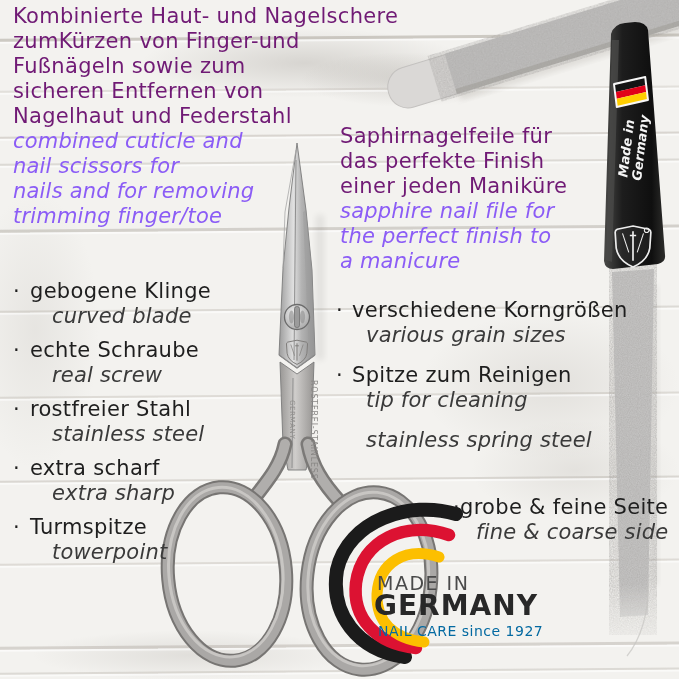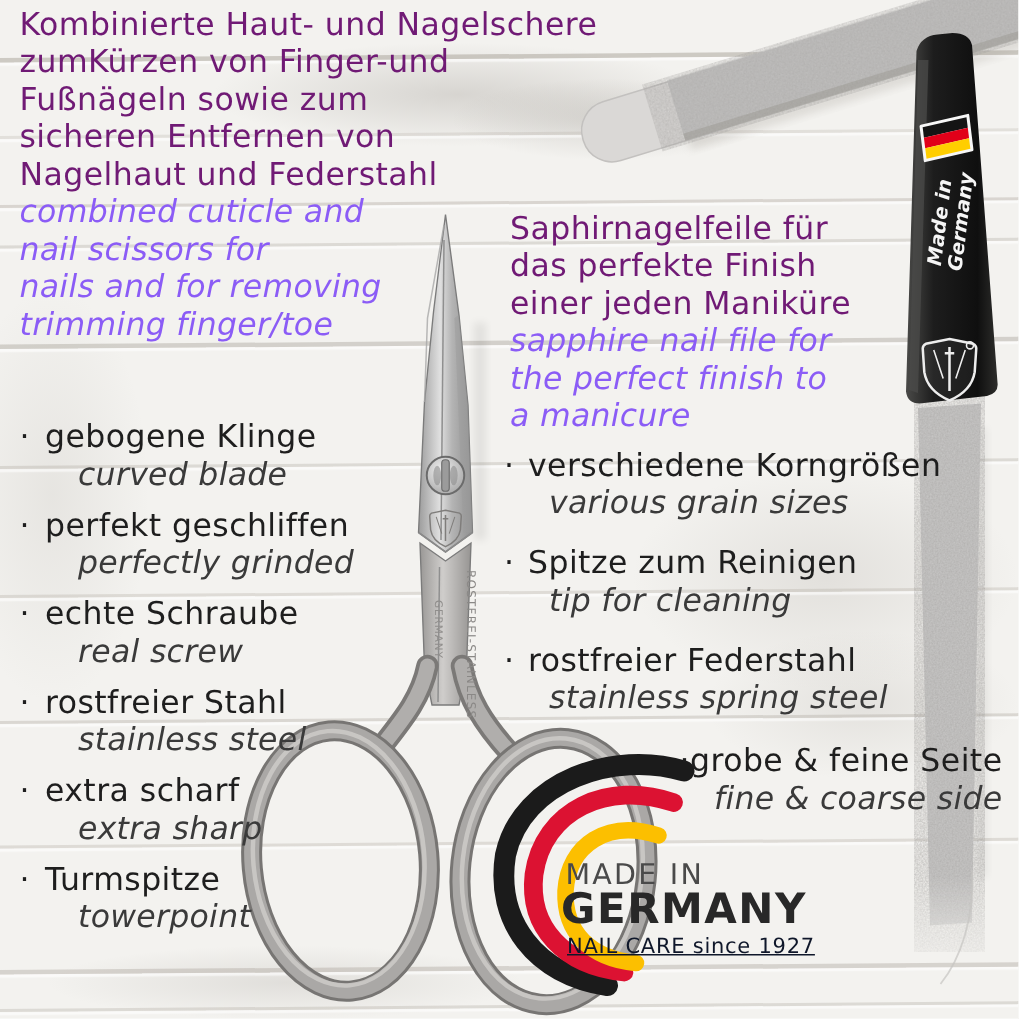--- a/index.html
+++ b/index.html
@@ -17,21 +17,21 @@
   .feature{margin-bottom:9px;}
   .feature .row1{font-size:21px;line-height:25px;color:#1e1e1e;letter-spacing:0.3px;white-space:nowrap;}
   .feature .row2{font-size:21px;line-height:25px;color:#3a3a3a;font-style:italic;letter-spacing:0.2px;
                  margin-left:39px;white-space:nowrap;}
   .rlist .feature{margin-bottom:15px;}
   .rlist .feature .row2{margin-left:30px;}
   .bullet{display:inline-block;width:17px;color:#1e1e1e;}
   .rlist .bullet,#file-feature-offset .bullet{width:16px;}
   #logo-madein{position:absolute;left:377px;top:572px;font-size:19px;letter-spacing:1.5px;color:#4a4a4a;}
   #logo-germany{position:absolute;left:374px;top:589px;font-size:28px;font-weight:bold;letter-spacing:1px;color:#282828;}
-  #logo-tagline{position:absolute;left:378px;top:623px;font-size:14px;letter-spacing:0.5px;color:#0f172a;text-decoration:underline;}
+  #logo-tagline{position:absolute;left:378px;top:623px;font-size:14px;letter-spacing:0.5px;color:#0369a1;}
   svg{position:absolute;left:0;top:0;}
 </style>
 </head>
 <body>
 
 <div id="stage">
 
   <div class="smudge" style="left:140px;top:28px;width:330px;height:70px;background:radial-gradient(ellipse at center, rgba(150,145,138,0.30), rgba(150,145,138,0) 70%);"></div>
   <div class="smudge" style="left:300px;top:52px;width:210px;height:55px;background:radial-gradient(ellipse at center, rgba(140,135,128,0.25), rgba(140,135,128,0) 70%);"></div>
   <div class="smudge" style="left:420px;top:310px;width:260px;height:150px;background:radial-gradient(ellipse at center, rgba(160,154,146,0.20), rgba(160,154,146,0) 70%);"></div>
@@ -187,39 +187,35 @@
     <div class="de-line">zumKürzen von Finger-und</div>
     <div class="de-line">Fußnägeln sowie zum</div>
     <div class="de-line">sicheren Entfernen von</div>
     <div class="de-line">Nagelhaut und Federstahl</div>
     <div class="en-line">combined cuticle and</div>
     <div class="en-line">nail scissors for</div>
     <div class="en-line">nails and for removing</div>
     <div class="en-line">trimming finger/toe</div>
   </div>
 
-  <div class="txt" style="left:340px;top:140px;">
+  <div class="txt" style="left:340px;top:124px;">
     <div class="de-line">Saphirnagelfeile für</div>
     <div class="de-line">das perfekte Finish</div>
     <div class="de-line">einer jeden Maniküre</div>
     <div class="en-line">sapphire nail file for</div>
     <div class="en-line">the perfect finish to</div>
     <div class="en-line">a manicure</div>
   </div>
 
   <div class="txt" style="left:13px;top:279px;">
     <div class="feature">
       <div class="row1"><span class="bullet">·</span><span>gebogene Klinge</span></div>
       <div class="row2">curved blade</div>
     </div>
     <div class="feature">
-      <div class="row1"><span class="bullet">·</span><span>perfekt geschliffen</span></div>
-      <div class="row2">perfectly grinded</div>
-    </div>
-    <div class="feature">
       <div class="row1"><span class="bullet">·</span><span>echte Schraube</span></div>
       <div class="row2">real screw</div>
     </div>
     <div class="feature">
       <div class="row1"><span class="bullet">·</span><span>rostfreier Stahl</span></div>
       <div class="row2">stainless steel</div>
     </div>
     <div class="feature">
       <div class="row1"><span class="bullet">·</span><span>extra scharf</span></div>
       <div class="row2">extra sharp</div>
@@ -233,21 +229,20 @@
   <div class="txt rlist" style="left:336px;top:298px;">
     <div class="feature">
       <div class="row1"><span class="bullet">·</span><span>verschiedene Korngrößen</span></div>
       <div class="row2">various grain sizes</div>
     </div>
     <div class="feature">
       <div class="row1"><span class="bullet">·</span><span>Spitze zum Reinigen</span></div>
       <div class="row2">tip for cleaning</div>
     </div>
     <div class="feature">
-      <div class="row1"><span class="bullet">·</span><span>rostfreier Federstahl</span></div>
       <div class="row2">stainless spring steel</div>
     </div>
   </div>
 
   <div class="txt rlist" id="file-feature-offset" style="left:444px;top:495px;text-align:right;">
     <div class="feature">
       <div class="row1"><span class="bullet">·</span><span>grobe &amp; feine Seite</span></div>
       <div class="row2" style="margin-left:28px;">fine &amp; coarse side</div>
     </div>
   </div>

